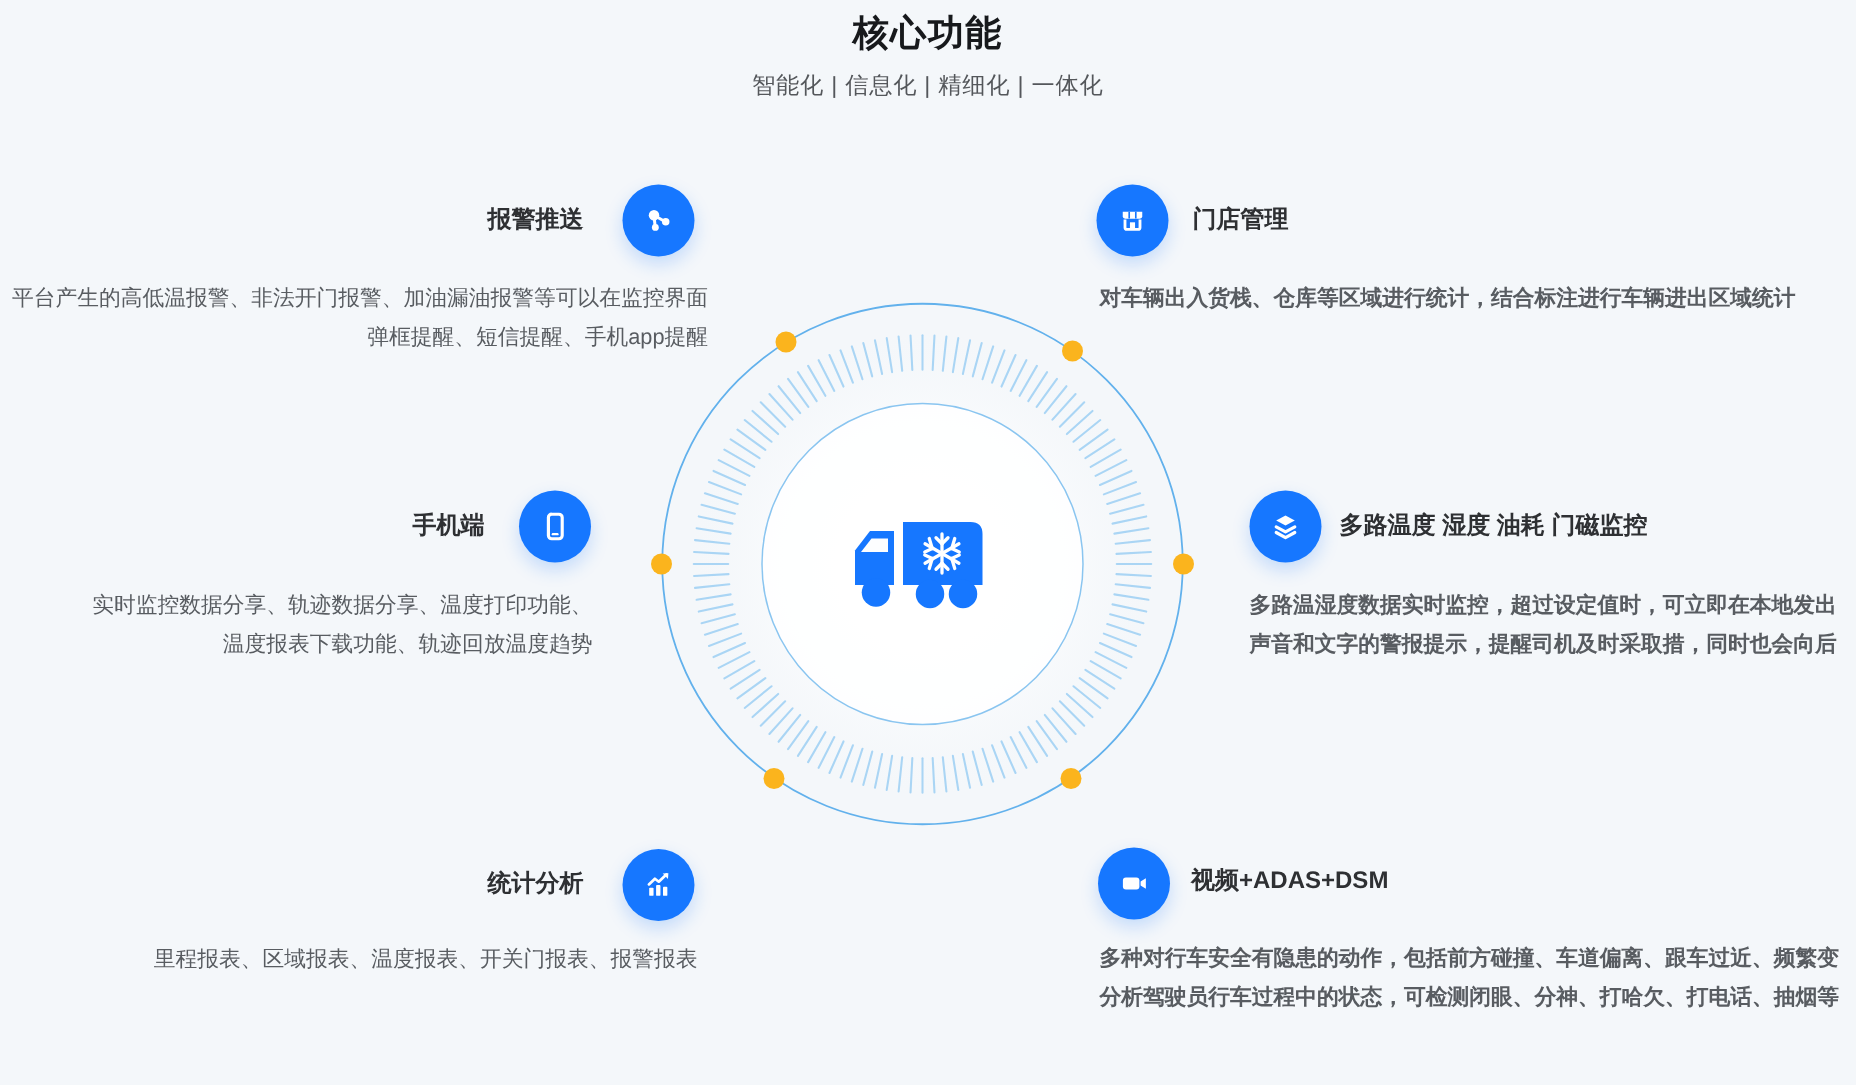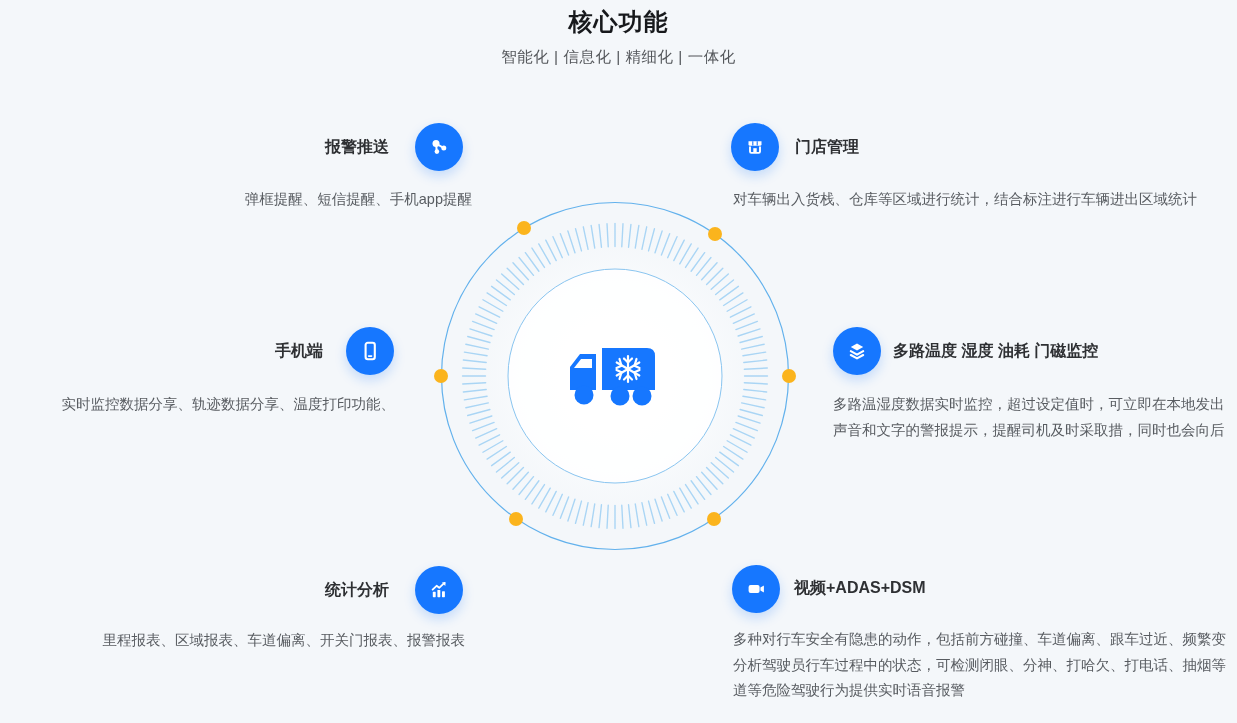--- a/index.html
+++ b/index.html
@@ -48,21 +48,21 @@
     color:var(--feature-title-color);
     white-space:nowrap;
   }
   .para{
     position:absolute;
     font-size:14.5px;line-height:25.6px;
     color:var(--para-color);
   }
   .para .line{white-space:nowrap;}
   .para.align-right{text-align:right;}
-  .para.align-left{text-align:left;}
+  .para.align-left{text-align:left;font-weight:bold;}
 
   
   .f1-icon{left:415px;top:123px;}
   .f1-title{right:848px;top:134px;}
   .f1-para{right:765px;top:187px;}
   
   .f2-icon{left:346px;top:327px;}
   .f2-title{right:914px;top:338px;}
   .f2-para{right:842px;top:392px;}
   
@@ -267,46 +267,48 @@
   <svg width="24" height="24" viewBox="0 0 24 24" fill="#fff">
     <line x1="9" y1="8.5" x2="16.5" y2="12.8" stroke="#fff" stroke-width="2"></line>
     <line x1="9" y1="8.5" x2="9.8" y2="16.5" stroke="#fff" stroke-width="2"></line>
     <circle cx="9" cy="8.5" r="3.5"></circle>
     <circle cx="16.8" cy="12.9" r="2.5"></circle>
     <circle cx="9.9" cy="16.6" r="2.3"></circle>
   </svg>
 </div>
 <h3 class="feature-title f1-title">报警推送</h3>
 <div class="para align-right f1-para">
+  <div class="line">平台产生的高低温报警、非法开门报警、加油漏油报警等可以在监控界面</div>
   <div class="line">弹框提醒、短信提醒、手机app提醒</div>
 </div>
 
 <div class="icon-circle f2-icon">
   <svg width="24" height="24" viewBox="0 0 24 24" fill="none">
     <rect x="7.6" y="3.8" width="9.2" height="16.4" rx="2.2" stroke="#fff" stroke-width="2.1"></rect>
     <line x1="10.6" y1="17.1" x2="13.6" y2="17.1" stroke="#fff" stroke-width="1.6" stroke-linecap="round"></line>
   </svg>
 </div>
 <h3 class="feature-title f2-title">手机端</h3>
 <div class="para align-right f2-para">
   <div class="line">实时监控数据分享、轨迹数据分享、温度打印功能、</div>
+  <div class="line">温度报表下载功能、轨迹回放温度趋势</div>
 </div>
 
 <div class="icon-circle f3-icon">
   <svg width="24" height="24" viewBox="0 0 24 24" fill="#fff">
     <rect x="5.8" y="13.8" width="2.9" height="5.4" rx="0.6"></rect>
     <rect x="10.4" y="12" width="2.9" height="7.2" rx="0.6"></rect>
     <rect x="15" y="13.2" width="2.9" height="6" rx="0.6"></rect>
     <polyline points="5.6,11.6 9.6,7.8 12.2,9.8 17.4,4.9" fill="none" stroke="#fff" stroke-width="1.8" stroke-linecap="round" stroke-linejoin="round"></polyline>
     <polygon points="14.8,4.4 18.6,4.2 18.3,8"></polygon>
   </svg>
 </div>
 <h3 class="feature-title f3-title">统计分析</h3>
 <div class="para align-right f3-para">
-  <div class="line">里程报表、区域报表、车道偏离、开关门报表、报警报表</div>
+  <div class="line">里程报表、区域报表、温度报表、开关门报表、报警报表</div>
 </div>
 
 <div class="icon-circle f4-icon">
   <svg width="24" height="24" viewBox="0 0 24 24" fill="none">
     <path d="M5.5,6.2 h13 v3 a1.6,1.6 0 0 1 -1.6,1.6 h-9.8 a1.6,1.6 0 0 1 -1.6,-1.6 z" fill="#fff"></path>
     <line x1="9.8" y1="6.2" x2="9.8" y2="10.6" stroke="#1677ff" stroke-width="1.1"></line>
     <line x1="14.2" y1="6.2" x2="14.2" y2="10.6" stroke="#1677ff" stroke-width="1.1"></line>
     <path d="M7,11.4 v5.2 a1.3,1.3 0 0 0 1.3,1.3 h7.4 a1.3,1.3 0 0 0 1.3,-1.3 v-5.2" stroke="#fff" stroke-width="1.9"></path>
     <rect x="10.3" y="13.2" width="3.4" height="4.6" fill="#fff"></rect>
   </svg>
@@ -332,14 +334,13 @@
 <div class="icon-circle f6-icon">
   <svg width="24" height="24" viewBox="0 0 24 24" fill="#fff">
     <rect x="4.6" y="8" width="11" height="8" rx="2"></rect>
     <polygon points="16.4,10.6 19.9,8.5 19.9,15.5 16.4,13.4"></polygon>
   </svg>
 </div>
 <h3 class="feature-title f6-title">视频+ADAS+DSM</h3>
 <div class="para align-left f6-para">
   <div class="line">多种对行车安全有隐患的动作，包括前方碰撞、车道偏离、跟车过近、频繁变</div>
   <div class="line">分析驾驶员行车过程中的状态，可检测闭眼、分神、打哈欠、打电话、抽烟等</div>
-  <div class="line">道等危险驾驶行为提供实时语音报警</div>
 </div>
 
 </body></html>

